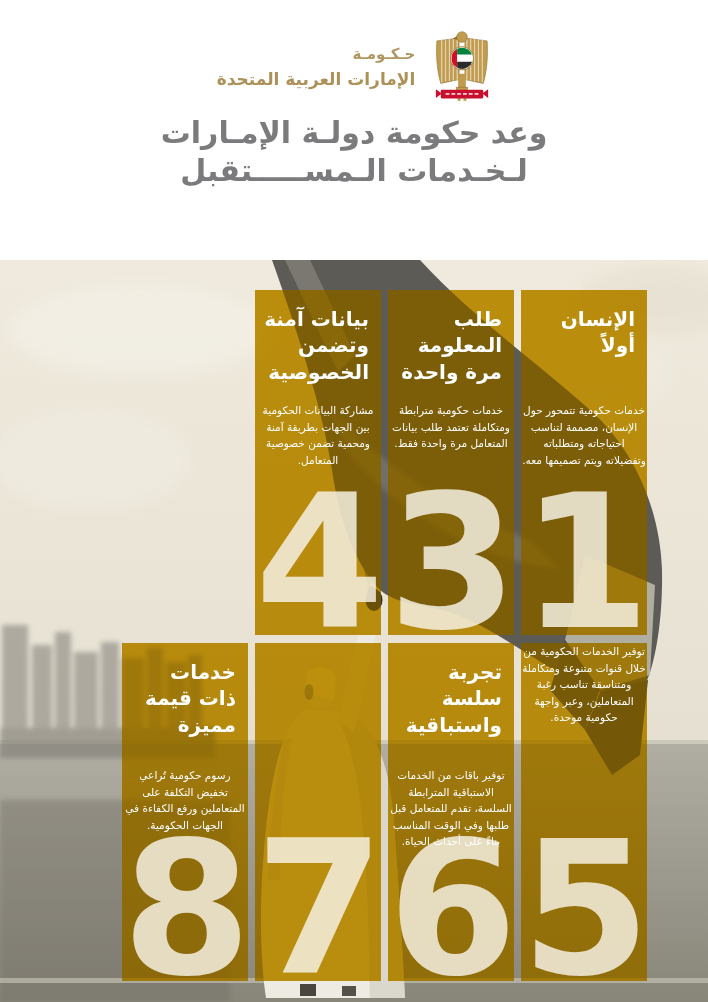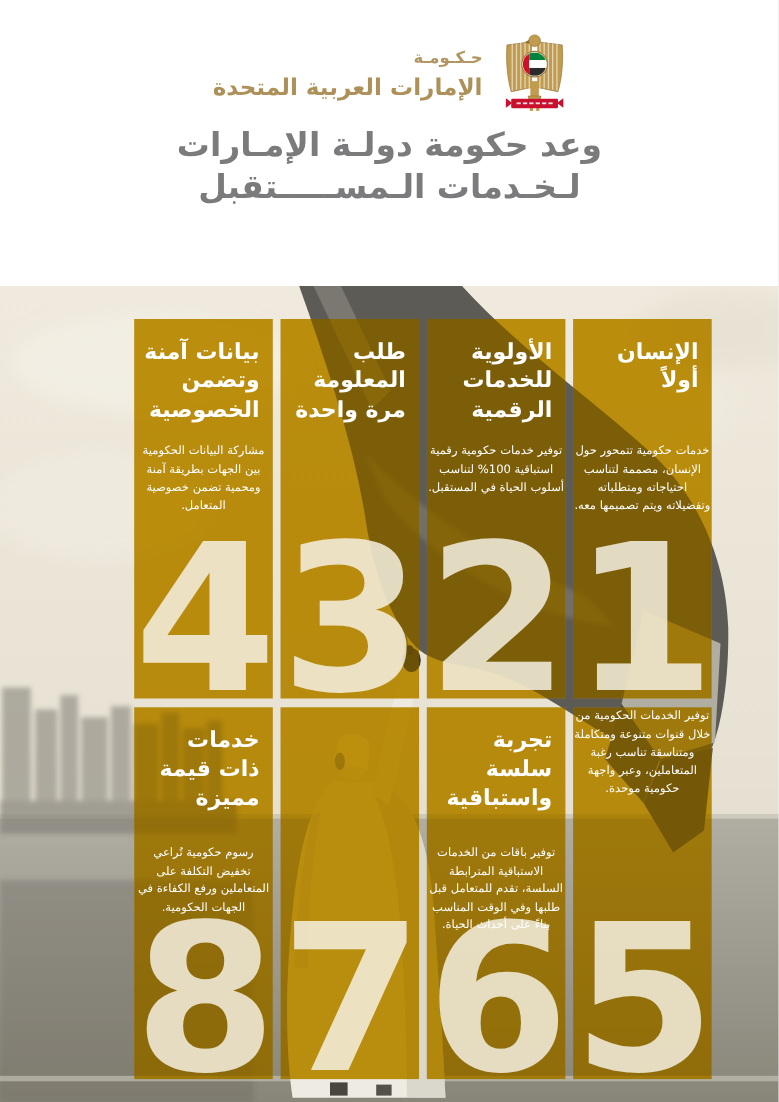--- a/index.html
+++ b/index.html
@@ -13,21 +13,21 @@
 
   
   .logo-row{
     position:absolute; top:28px; left:0; right:0;
     display:flex; flex-direction:row-reverse; justify-content:center;
     align-items:center; gap:18px; direction:ltr;
   }
   .emblem{ width:58px; height:78px; }
   .logo-text{ text-align:right; direction:rtl; color:var(--logo-gold,#ad9159); }
   .logo-gov{ font-size:15px; letter-spacing:2px; margin-bottom:6px; font-weight:bold; opacity:.95; }
-  .logo-country{ font-size:21px; font-weight:bold; }
+  .logo-country{ font-size:17px; font-weight:bold; }
 
   .title{
     position:absolute; top:114px; left:0; right:0;
     text-align:center; direction:rtl;
     color:var(--title-gray,#7b7b7d);
     font-size:30px; font-weight:bold; line-height:1.28;
     white-space:pre-line; letter-spacing:0;
   }
 
   
@@ -193,36 +193,28 @@
 
       <div class="card">
         <div class="card-lift"></div>
         <div class="card-bg"></div>
         <div class="card-heading">الإنسان
 أولاً</div>
         <div class="card-body">خدمات حكومية تتمحور حول الإنسان، مصممة لتناسب احتياجاته ومتطلباته وتفضيلاته ويتم تصميمها معه.</div>
         <div class="card-num">1</div>
       </div>
 
-      <div class="card">
-        <div class="card-lift"></div>
-        <div class="card-bg"></div>
-        <div class="card-heading">الأولوية
-للخدمات
-الرقمية</div>
-        <div class="card-body">توفير خدمات حكومية رقمية استباقية 100% لتناسب أسلوب الحياة في المستقبل.</div>
-        <div class="card-num">2</div>
-      </div>
 
       <div class="card">
         <div class="card-lift"></div>
         <div class="card-bg"></div>
         <div class="card-heading">طلب
 المعلومة
 مرة واحدة</div>
+        <div class="card-body">خدمات حكومية مترابطة ومتكاملة تعتمد طلب بيانات المتعامل مرة واحدة فقط.</div>
         <div class="card-num">3</div>
       </div>
 
       <div class="card">
         <div class="card-lift"></div>
         <div class="card-bg"></div>
         <div class="card-heading">بيانات آمنة
 وتضمن
 الخصوصية</div>
         <div class="card-body">مشاركة البيانات الحكومية بين الجهات بطريقة آمنة ومحمية تضمن خصوصية المتعامل.</div>

